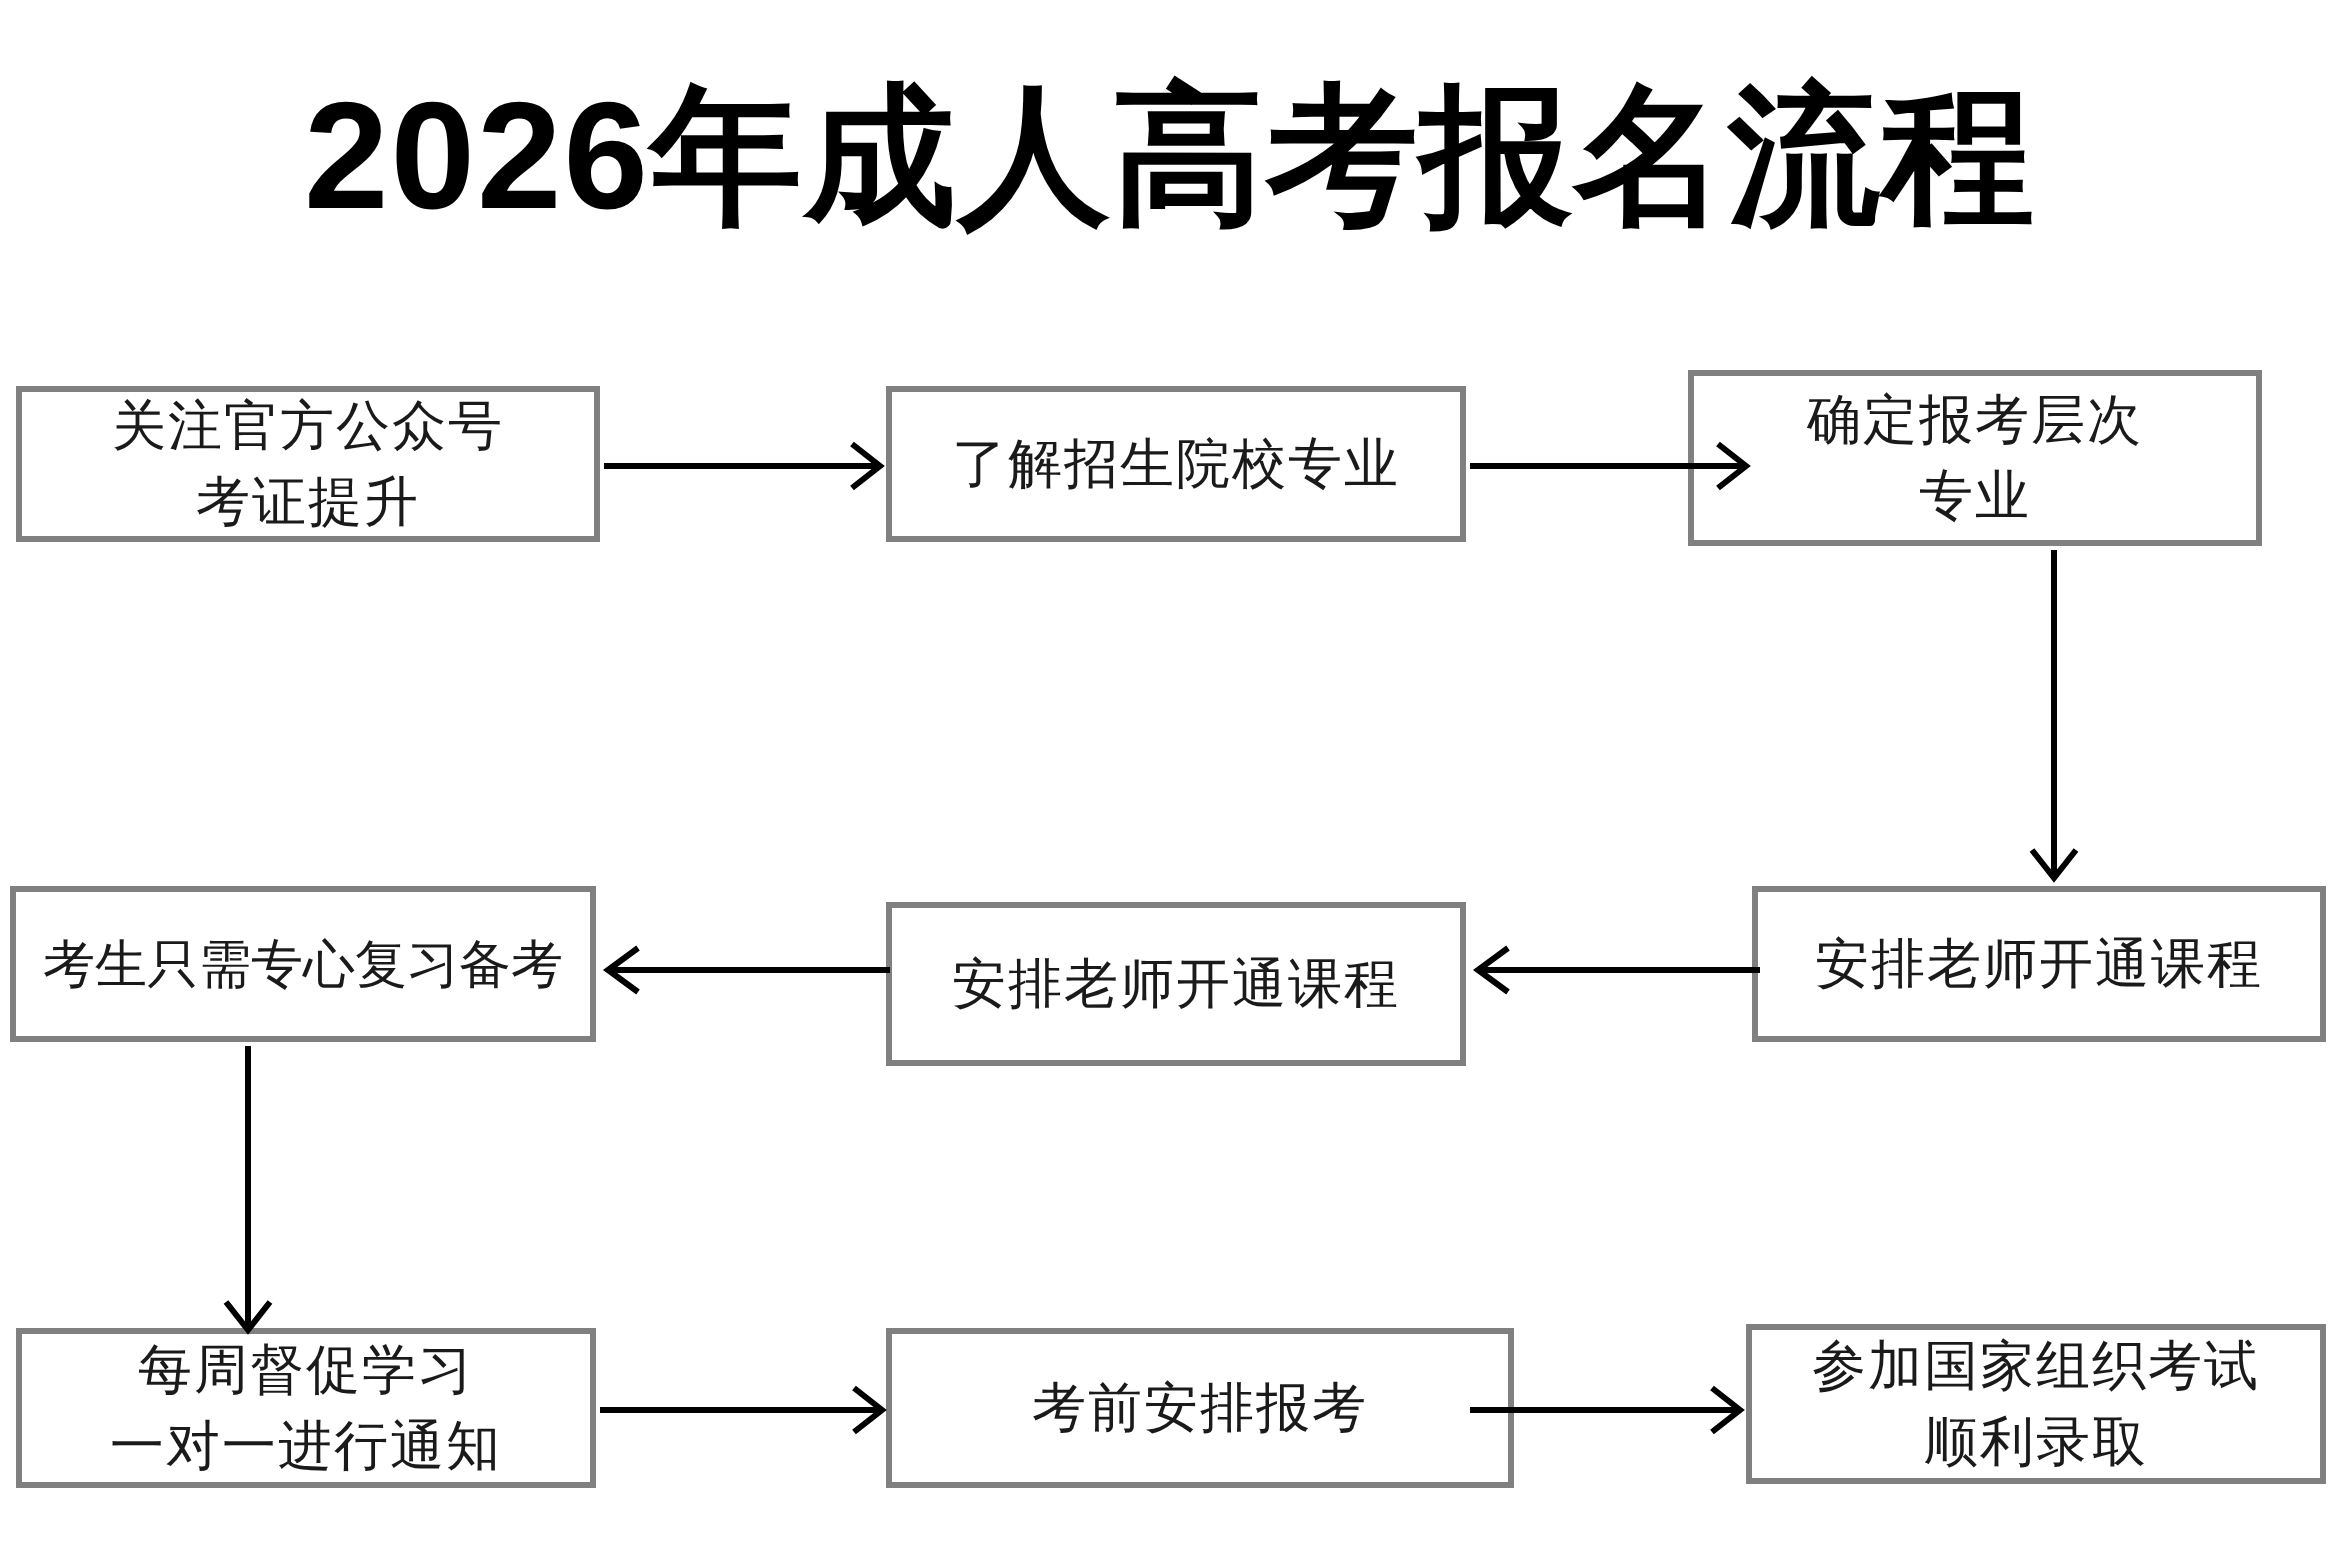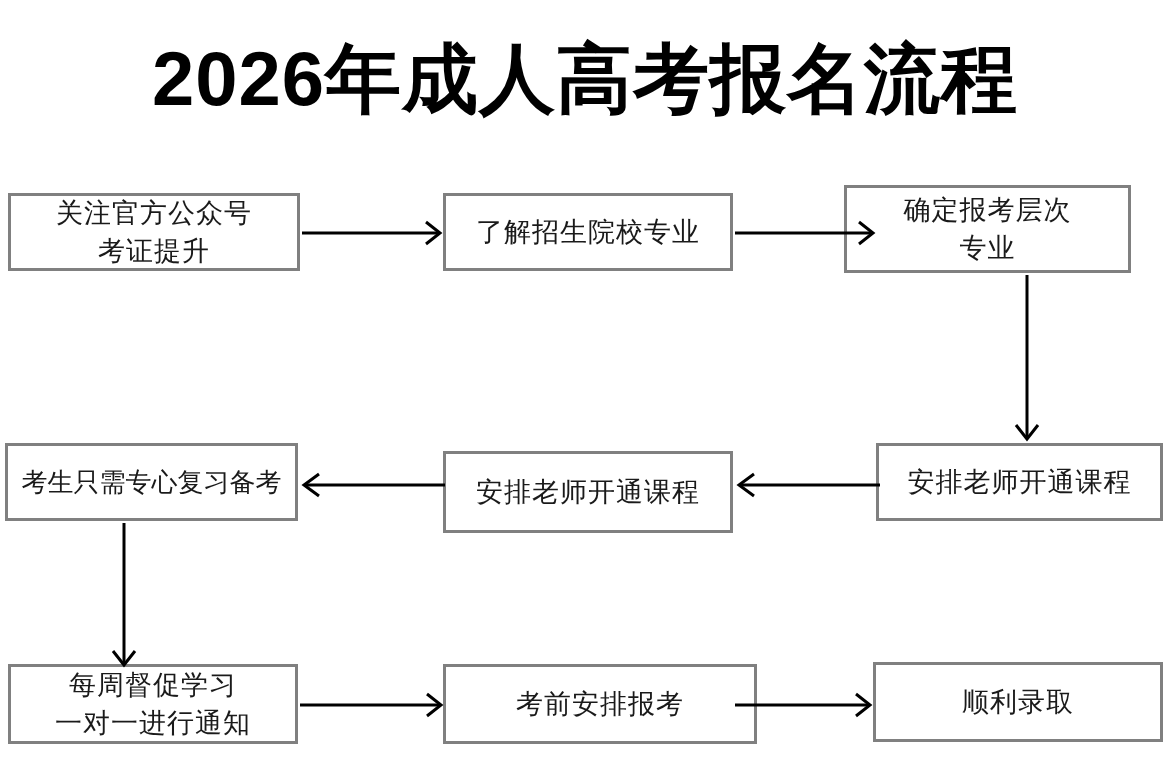--- a/index.html
+++ b/index.html
@@ -121,20 +121,21 @@
   <div class="node" id="node-7">
     <span class="line">每周督促学习</span>
     <span class="line">一对一进行通知</span>
   </div>
 
   <div class="node" id="node-8">
     <span class="line">考前安排报考</span>
   </div>
 
   <div class="node" id="node-9">
+    <span class="line">参加国家组织考试</span>
     <span class="line">顺利录取</span>
   </div>
 
   <div class="arrow" id="arrow-1-2">
     <svg width="142" height="30" viewBox="0 0 142 30">
       <line x1="0" y1="15" x2="136" y2="15" stroke="#000000" stroke-width="3"></line>
       <polyline points="124,4 138,15 124,26" fill="none" stroke="#000000" stroke-width="3"></polyline>
     </svg>
   </div>
 

